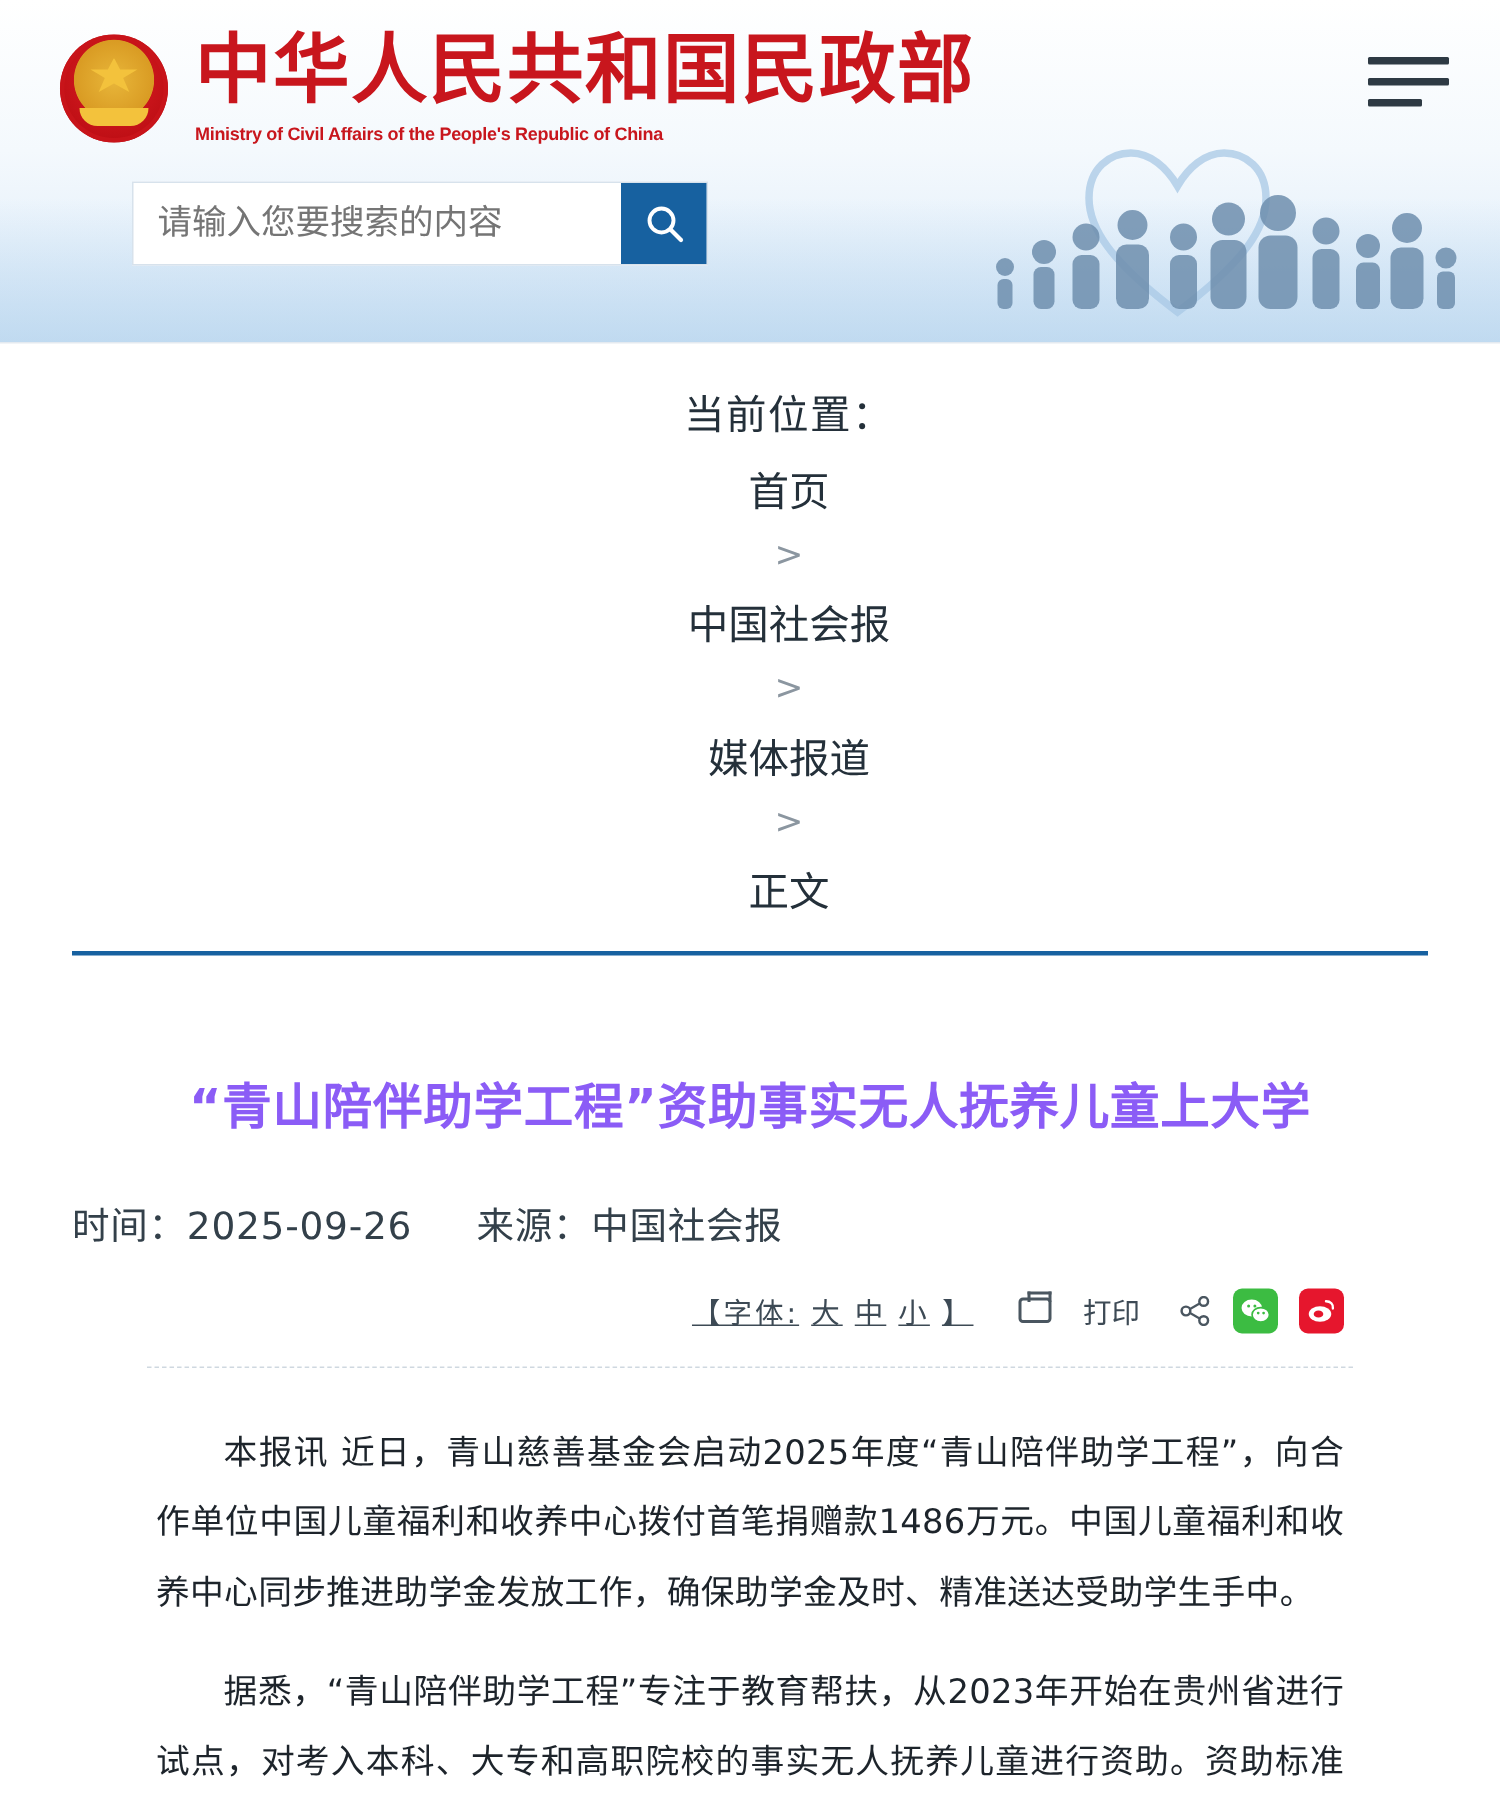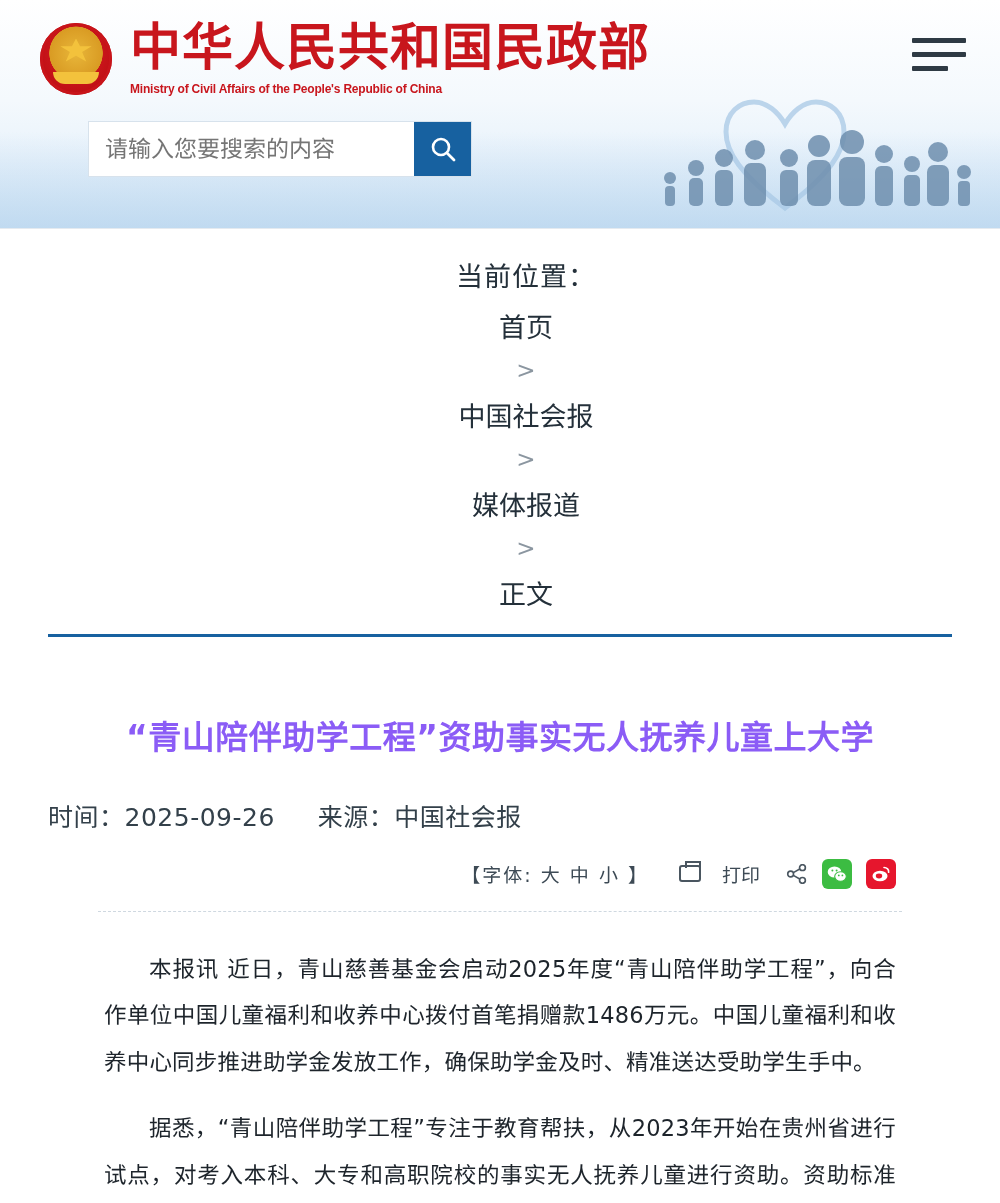--- a/index.html
+++ b/index.html
@@ -206,21 +206,21 @@
     padding-right: 56px;
     display: flex;
     align-items: center;
     justify-content: flex-end;
     gap: 14px;
     font-family: "DejaVu Sans", "Liberation Sans", sans-serif;
     font-size: 19px;
     color: #3d4a55;
   }
   .font-group { letter-spacing: 2px; }
-  .font-group span { cursor: pointer; }
+  .font-group span { cursor: pointer; text-decoration: underline; }
   .print {
     display: inline-flex;
     align-items: center;
     gap: 21px;
     cursor: pointer;
     margin-left: 16px;
   }
   .printer {
     width: 22px; height: 17px;
     border: 2px solid #4a5660;

